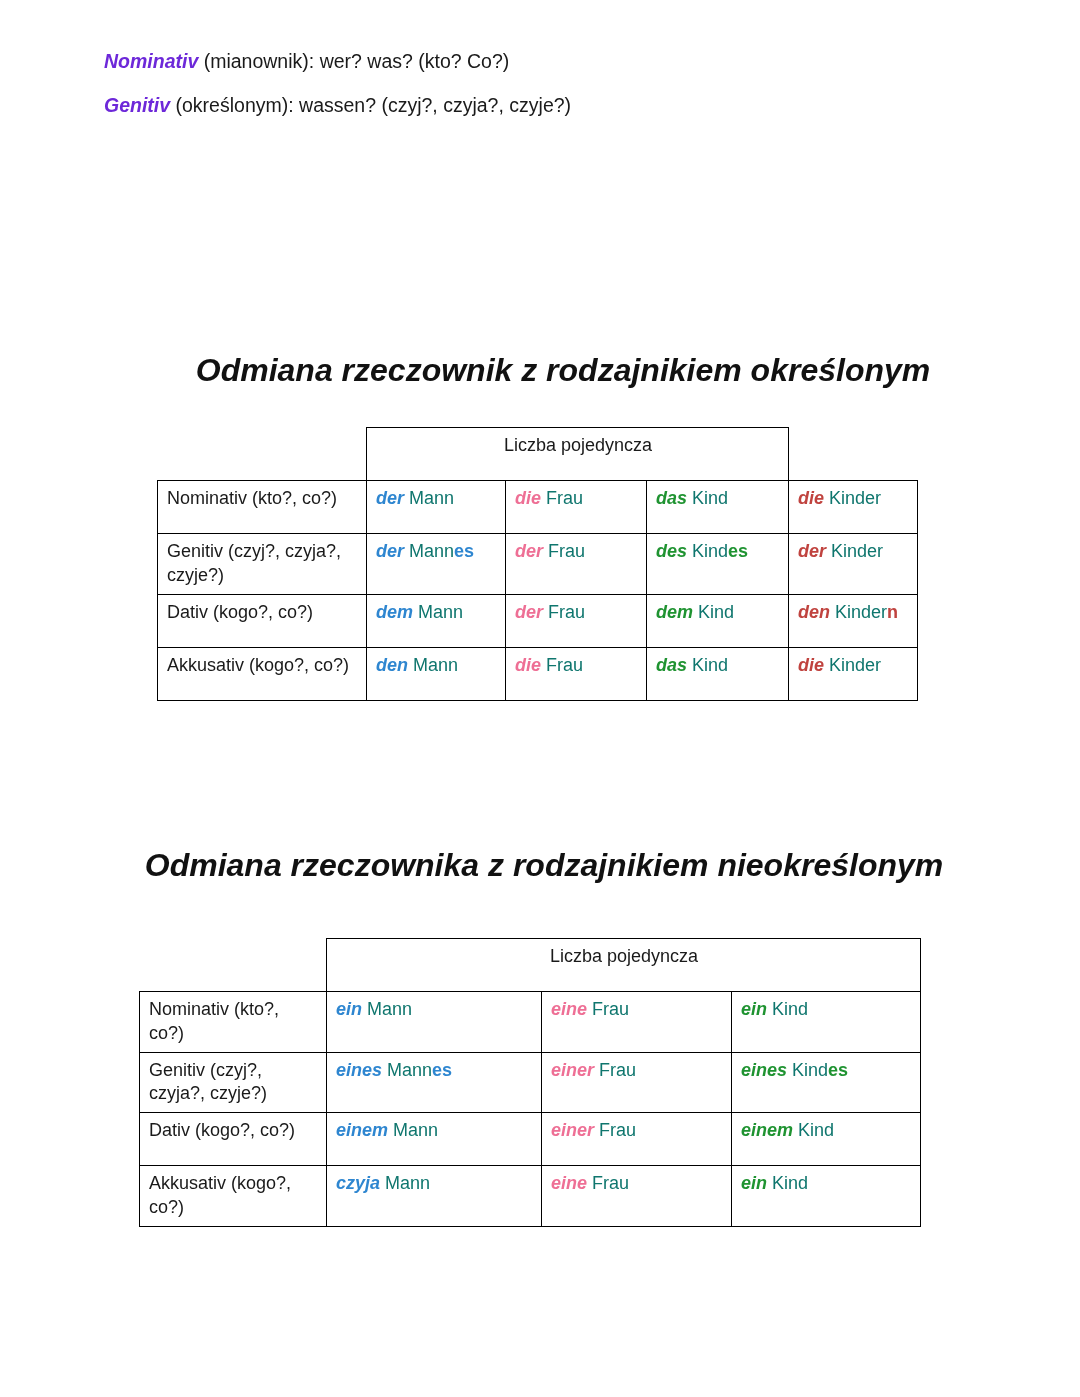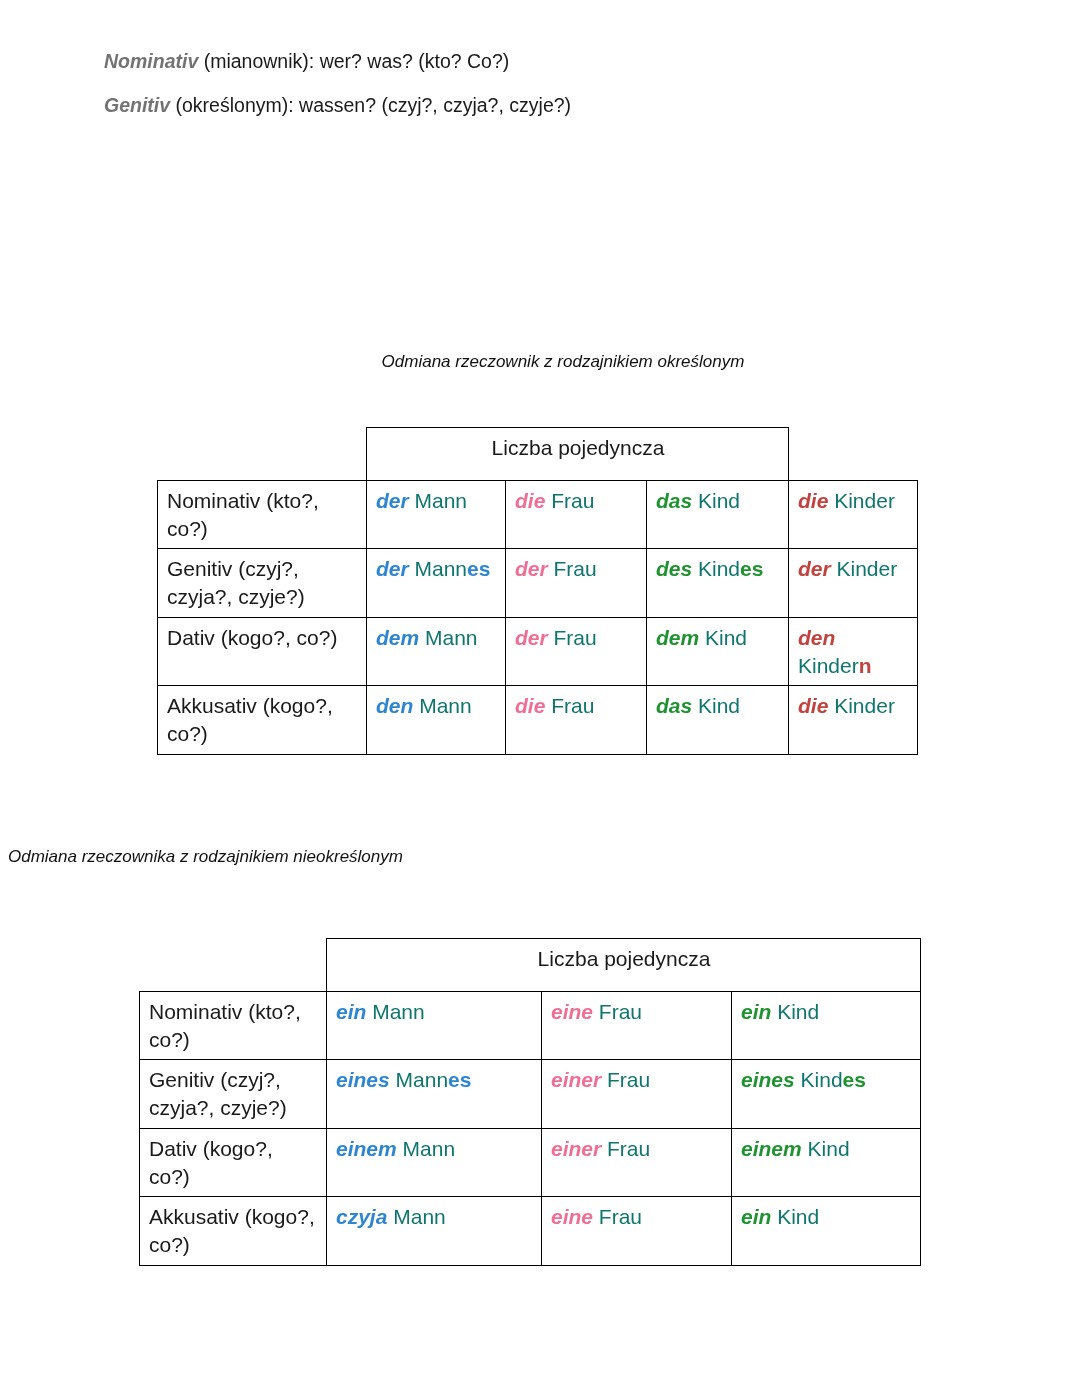--- a/index.html
+++ b/index.html
@@ -24,43 +24,43 @@
     width: 860px;
   }
   .case-line {
     font-size: 19.5px;
     line-height: 1.0;
     margin-bottom: 24px;
     white-space: nowrap;
     color: #1a1a1a;
   }
   .case-name {
-    color: #737373;
+    color: #6d28d9;
     font-weight: bold;
     font-style: italic;
   }
 
   
   .heading {
     position: absolute;
-    font-size: 17px;
-    font-weight: normal;
+    font-size: 32px;
+    font-weight: bold;
     font-style: italic;
     color: #111111;
     white-space: nowrap;
   }
   #heading-1 { left: 0; top: 352px; width: 1080px; text-align: center; padding-left: 46px; box-sizing: border-box; }
-  #heading-2 { left: 0; top: 847px; width: 1080px; text-align: left; padding-left: 8px; box-sizing: border-box; }
+  #heading-2 { left: 0; top: 847px; width: 1080px; text-align: center; padding-left: 8px; box-sizing: border-box; }
 
   
   table.grammar {
     position: absolute;
     border-collapse: collapse;
     table-layout: fixed;
-    font-size: 21px;
+    font-size: 18px;
     color: #1a1a1a;
     padding-left: 36px;
   }
   table.grammar td {
     border: 1.6px solid #000000;
     vertical-align: top;
     padding: 6px 8px 6px 9px;
     line-height: 1.32;
   }
   td.blank-cell {

